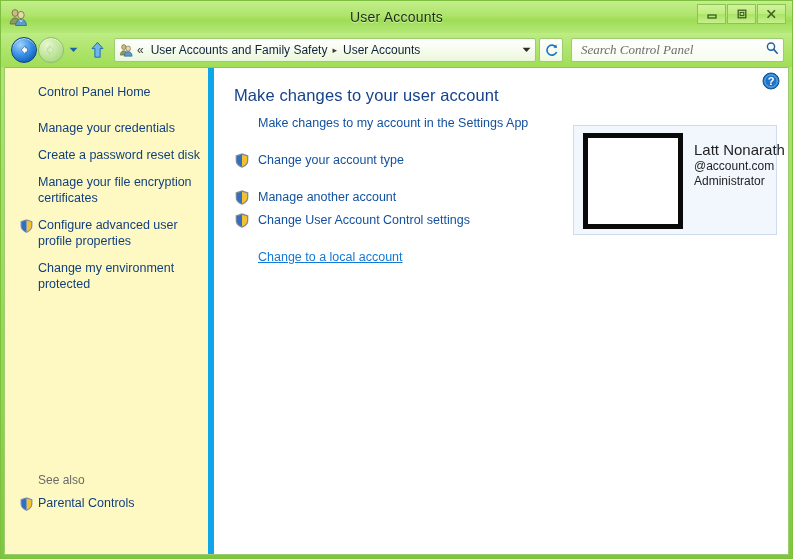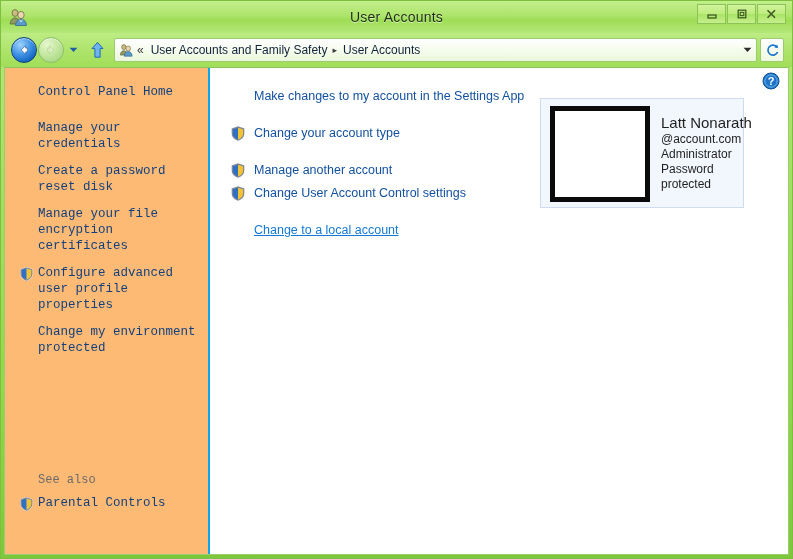--- a/index.html
+++ b/index.html
@@ -174,26 +174,25 @@
     background: #ffffff;
     border: 1px solid #9ccb72;
     border-top: 1px solid #8fc264;
     position: relative;
     overflow: hidden;
   }
 
   
   #sidebar {
     flex: 0 0 203px;
-    background: #fdba74;
-    border-right: 2px solid #0ea5e9;
+    background: #fef9c3;
+    border-right: 6px solid #0ea5e9;
     position: relative;
     display: flex;
     flex-direction: column;
-    font-family: Liberation Mono, monospace;
   }
   #sidebar-top { padding: 16px 8px 0 8px; }
   .side-link {
     display: block;
     font-size: 12.5px;
     color: #12407f;
     line-height: 16px;
     padding: 0 0 0 25px;
     margin-bottom: 11px;
     cursor: default;
@@ -231,21 +230,21 @@
     width: 18px; height: 18px;
     cursor: default;
   }
   #page-title {
     font-size: 16.5px;
     color: #15428b;
     margin: 0 0 8px 20px;
     font-weight: normal;
     letter-spacing: .1px;
   }
-  #content-row { display: flex; }
+  #content-row { display: flex; gap: 29px; }
   #links-col { flex: 0 0 auto; width: 305px; padding-left: 20px; }
 
   .task-link {
     position: relative;
     font-size: 12.5px;
     color: #12509f;
     line-height: 16px;
     padding-left: 24px;
     cursor: default;
     display: inline-block;
@@ -389,20 +388,29 @@
       </span>
     </div>
 
     <div id="refresh-btn" title="Refresh">
       <svg width="15" height="15" viewBox="0 0 15 15">
         <path d="M12 4.2 A5 5 0 1 0 12.6 9" fill="none" stroke="#1874cd" stroke-width="1.7"></path>
         <path d="M12.2 1.4 L13.1 5.1 L9.4 4.6 Z" fill="#1874cd"></path>
       </svg>
     </div>
 
+    <div id="searchbox">
+      <input id="search-input" type="text" placeholder="Search Control Panel" style="">
+      <span>
+        <svg width="14" height="14" viewBox="0 0 14 14">
+          <circle cx="6" cy="5.6" r="3.6" fill="none" stroke="#1b5fa8" stroke-width="1.4"></circle>
+          <path d="M8.7 8.4 L12.2 12.2" stroke="#1b5fa8" stroke-width="1.6" fill="none" stroke-linecap="round"></path>
+        </svg>
+      </span>
+    </div>
   </div>
 
   <div id="client">
 
     <div id="sidebar">
       <div id="sidebar-top">
 
         <span class="side-link first">
           <span>Control Panel Home</span>
         </span>
@@ -455,20 +463,21 @@
     <div id="main">
 
       <span id="help-btn" title="Help">
         <svg width="18" height="18" viewBox="0 0 18 18">
           <circle cx="9" cy="9" r="8" fill="#1d74c8" stroke="#0e4f92" stroke-width="1"></circle>
           <circle cx="9" cy="9" r="6.2" fill="none" stroke="#6fb5ea" stroke-width="1"></circle>
           <text x="9" y="13" font-family="Liberation Sans, sans-serif" font-size="11" font-weight="bold" fill="#ffffff" text-anchor="middle">?</text>
         </svg>
       </span>
 
+      <h1 id="page-title">Make changes to your user account</h1>
 
       <div id="content-row">
 
         <div id="links-col">
 
           <div class="task-row indent">
             <span class="task-link" style="padding-left:0">
               <span>Make changes to my account in the Settings App</span>
             </span>
           </div>
@@ -521,20 +530,19 @@
             </span>
           </div>
         </div>
 
         <div id="account-card">
           <div id="avatar"></div>
           <div id="account-info">
             <div id="account-name">Latt Nonarath</div>
             <div id="account-email">@account.com</div>
             <div id="account-type">Administrator</div>
-            <div id="account-pw">Password protected</div>
           </div>
         </div>
 
       </div>
     </div>
   </div>
 </div>
 
 </body></html>

